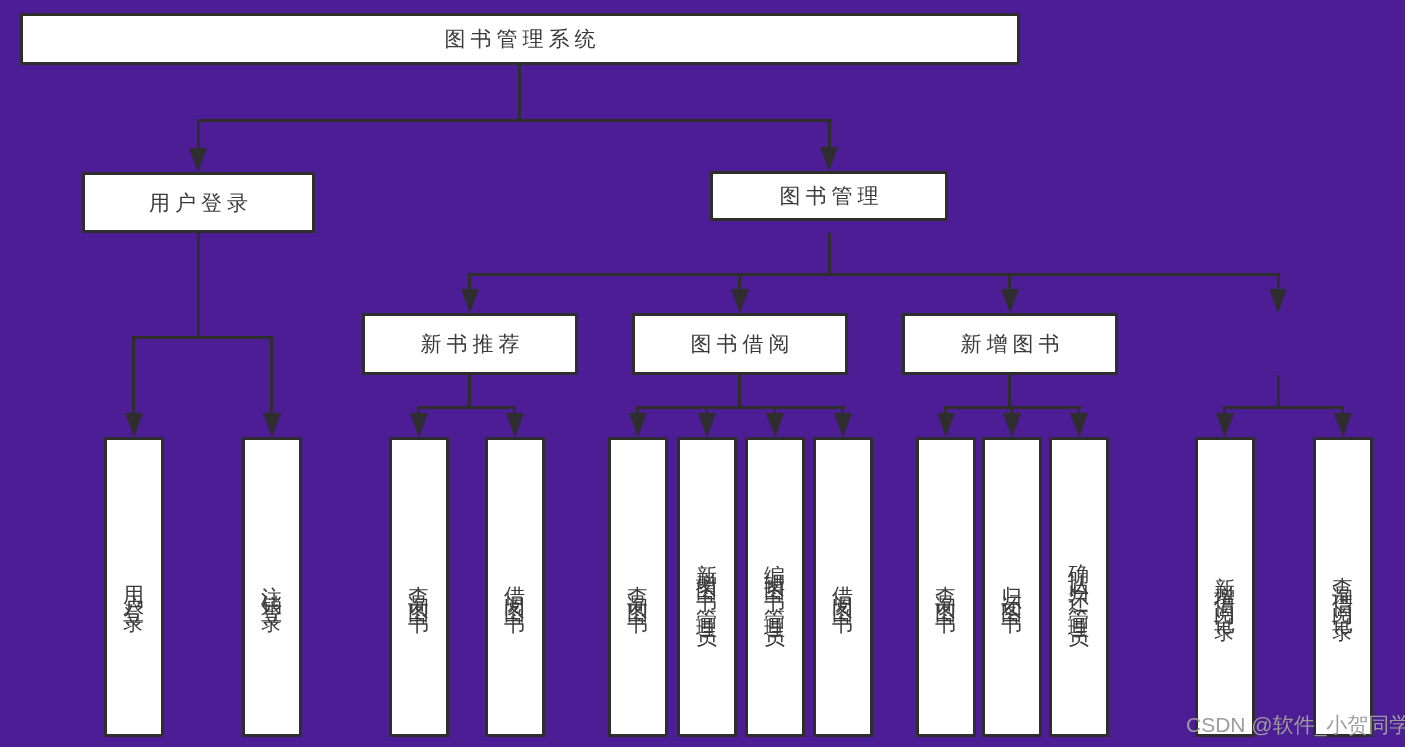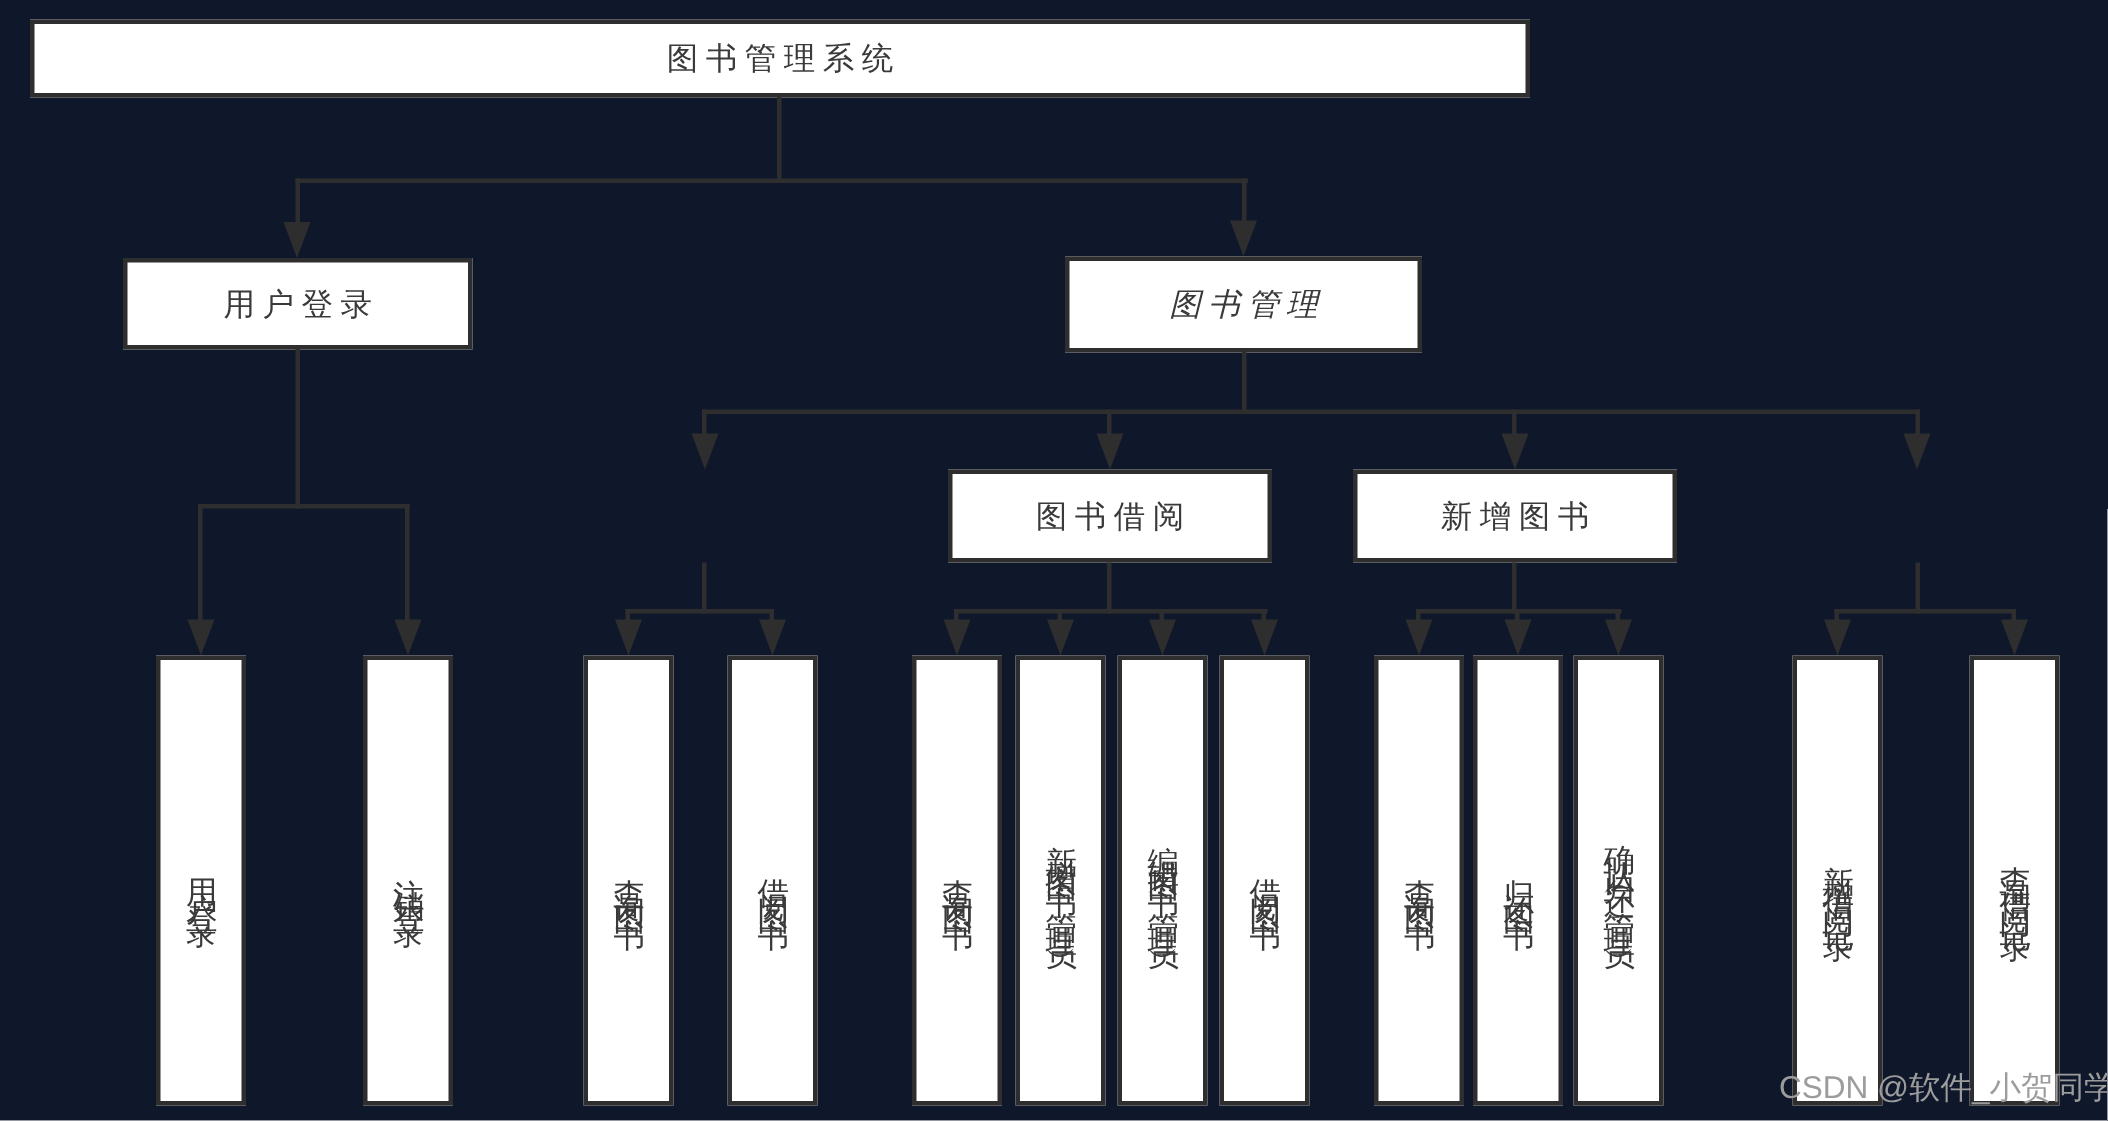--- a/index.html
+++ b/index.html
@@ -1,21 +1,21 @@
 <!DOCTYPE html>
 <html style="--line: #2e2e2e; --box-border: #2e2e2e; --box-bg: #ffffff; --text: #3a3a3a; --watermark: #9c9c9c;"><head>
 <meta charset="utf-8">
 <style>
   :root{
     --line:#2e2e2e; --box-border:#2e2e2e; --box-bg:#ffffff;
     --text:#3a3a3a; --watermark:#9c9c9c;
   }
   html,body{margin:0;padding:0;background:#ffffff;}
   .stage{
-    position:relative;width:1405px;height:747px;background:#0f172a;
+    position:relative;width:1405px;height:747px;background:#4c1d95;
     font-family:"Liberation Sans","DejaVu Sans",sans-serif;overflow:hidden;
   }
   .box{
     position:absolute;background:var(--box-bg);border:3px solid var(--box-border);
     box-sizing:border-box;display:flex;align-items:center;justify-content:center;
     color:var(--text);
   }
   .hlabel{font-size:21px;letter-spacing:5px;text-indent:5px;white-space:nowrap;}
   .vlabel{
     writing-mode:vertical-rl;text-orientation:mixed;
@@ -45,21 +45,21 @@
   <div class="vl" style="left:518px;top:64px;height:57px;"></div>
   <div class="hl" style="left:197px;top:119px;width:635px;"></div>
   <div class="vl" style="left:197px;top:119px;height:30px;"></div>
   <div class="arr" style="left:189px;top:148px;"></div>
   <div class="vl" style="left:828px;top:119px;height:30px;"></div>
   <div class="arr" style="left:820px;top:147px;"></div>
 
   <div class="box" style="left:82px;top:172px;width:233px;height:61px;">
     <span class="hlabel">用户登录</span>
   </div>
-  <div class="box" style="left:710px;top:171px;width:238px;height:64px;font-style:italic;">
+  <div class="box" style="left:710px;top:171px;width:238px;height:50px;">
     <span class="hlabel">图书管理</span>
   </div>
 
   <div class="vl" style="left:197px;top:232px;height:107px;"></div>
   <div class="hl" style="left:132px;top:336px;width:141px;"></div>
   <div class="vl" style="left:132px;top:336px;height:80px;"></div>
   <div class="arr" style="left:125px;top:413px;"></div>
   <div class="vl" style="left:270px;top:336px;height:80px;"></div>
   <div class="arr" style="left:263px;top:413px;"></div>
 
@@ -67,20 +67,23 @@
   <div class="hl" style="left:468px;top:273px;width:812px;"></div>
   <div class="vl" style="left:468px;top:273px;height:20px;"></div>
   <div class="arr" style="left:461px;top:289px;"></div>
   <div class="vl" style="left:738px;top:273px;height:20px;"></div>
   <div class="arr" style="left:731px;top:289px;"></div>
   <div class="vl" style="left:1008px;top:273px;height:20px;"></div>
   <div class="arr" style="left:1001px;top:289px;"></div>
   <div class="vl" style="left:1277px;top:273px;height:20px;"></div>
   <div class="arr" style="left:1269px;top:289px;"></div>
 
+  <div class="box" style="left:362px;top:313px;width:216px;height:62px;">
+    <span class="hlabel">新书推荐</span>
+  </div>
   <div class="box" style="left:632px;top:313px;width:216px;height:62px;">
     <span class="hlabel">图书借阅</span>
   </div>
   <div class="box" style="left:902px;top:313px;width:216px;height:62px;">
     <span class="hlabel">新增图书</span>
   </div>
 
   <div class="vl" style="left:468px;top:375px;height:34px;"></div>
   <div class="hl" style="left:417px;top:406px;width:99px;"></div>
   <div class="vl" style="left:417px;top:406px;height:10px;"></div>

